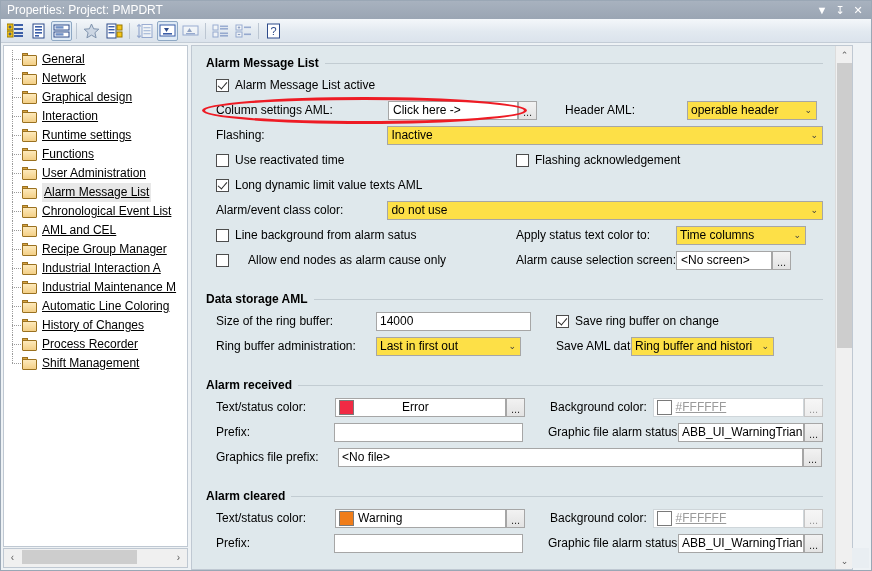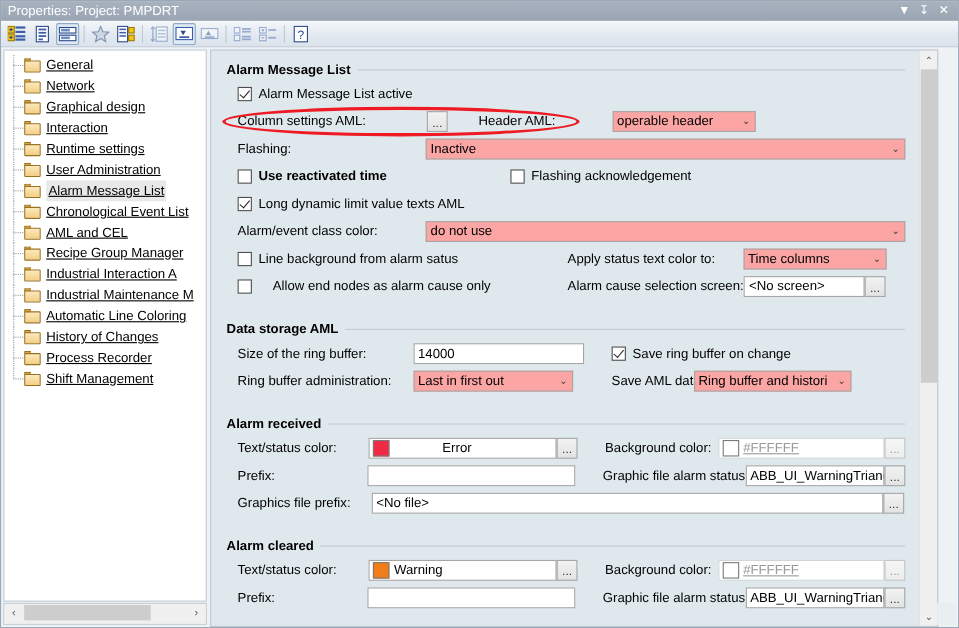--- a/index.html
+++ b/index.html
@@ -125,21 +125,21 @@
   .lbl { white-space: nowrap; }
 
   
   .txt {
     background: #ffffff; border: 1px solid #a6a6a6;
     height: 19px; line-height: 17px;
     padding: 0 3px; font-size: 12px;
     white-space: nowrap; overflow: hidden;
   }
   .combo {
-    background: #fca5a5; border: 1px solid #a6a6a6;
+    background: #fde047; border: 1px solid #a6a6a6;
     height: 19px; line-height: 17px;
     padding: 0 16px 0 3px;
     position: relative; font-size: 12px;
     white-space: nowrap; overflow: hidden;
   }
   .combo .chev {
     position: absolute; right: 4px; top: 0; height: 17px;
     display: flex; align-items: center; color: #404040; font-size: 9px;
   }
   .dots {
@@ -390,20 +390,29 @@
           </span>
           <span class="tree-label">Runtime settings</span>
         </div>
         <div class="tree-item">
           <span class="vline"></span>
           <span class="dotted"></span>
           <span class="folder">
             <span class="tab"></span>
             <span class="body"></span>
           </span>
+          <span class="tree-label">Functions</span>
+        </div>
+        <div class="tree-item">
+          <span class="vline"></span>
+          <span class="dotted"></span>
+          <span class="folder">
+            <span class="tab"></span>
+            <span class="body"></span>
+          </span>
           <span class="tree-label">User Administration</span>
         </div>
         <div class="tree-item selected">
           <span class="vline"></span>
           <span class="dotted"></span>
           <span class="folder">
             <span class="tab"></span>
             <span class="body"></span>
           </span>
           <span class="tree-label">Alarm Message List</span>
@@ -510,38 +519,41 @@
 
           <div class="row">
             <div class="cbwrap">
               <span class="cb checked"></span>
               <span>Alarm Message List active</span>
             </div>
           </div>
 
           <div class="row">
             <span class="lbl" style="width:172px;">Column settings AML:</span>
+            <div class="fieldbox" style="width:130px;">
+              <span class="fval">Click here -&gt;</span>
+            </div>
             <div class="dots">...</div>
             <span class="lbl" style="width:150px; padding-left:28px;">Header AML:</span>
             <div class="combo" style="width:130px;">
               <span>operable header</span>
               <span class="chev">⌄</span>
             </div>
           </div>
 
           <div class="row">
             <span class="lbl" style="width:172px;">Flashing:</span>
             <div class="combo" style="width:437px;">
               <span>Inactive</span>
               <span class="chev">⌄</span>
             </div>
           </div>
 
           <div class="row">
-            <div class="cbwrap" style="width:248px;font-weight:bold;">
+            <div class="cbwrap" style="width:300px;">
               <span class="cb"></span>
               <span>Use reactivated time</span>
             </div>
             <div class="cbwrap">
               <span class="cb"></span>
               <span>Flashing acknowledgement</span>
             </div>
           </div>
 
           <div class="row">
@@ -570,21 +582,21 @@
               <span class="chev">⌄</span>
             </div>
           </div>
 
           <div class="row">
             <div class="cbwrap" style="width:300px;gap:13px;">
               <span class="cb"></span>
               <span>Allow end nodes as alarm cause only</span>
             </div>
             <span class="lbl" style="width:160px;">Alarm cause selection screen:</span>
-            <div class="fieldbox" style="width:110px;">
+            <div class="fieldbox" style="width:96px;">
               <span class="fval">&lt;No screen&gt;</span>
             </div>
             <div class="dots">...</div>
           </div>
 
         </div>
       </div>
 
       <div class="group">
         <div class="gline"></div>

